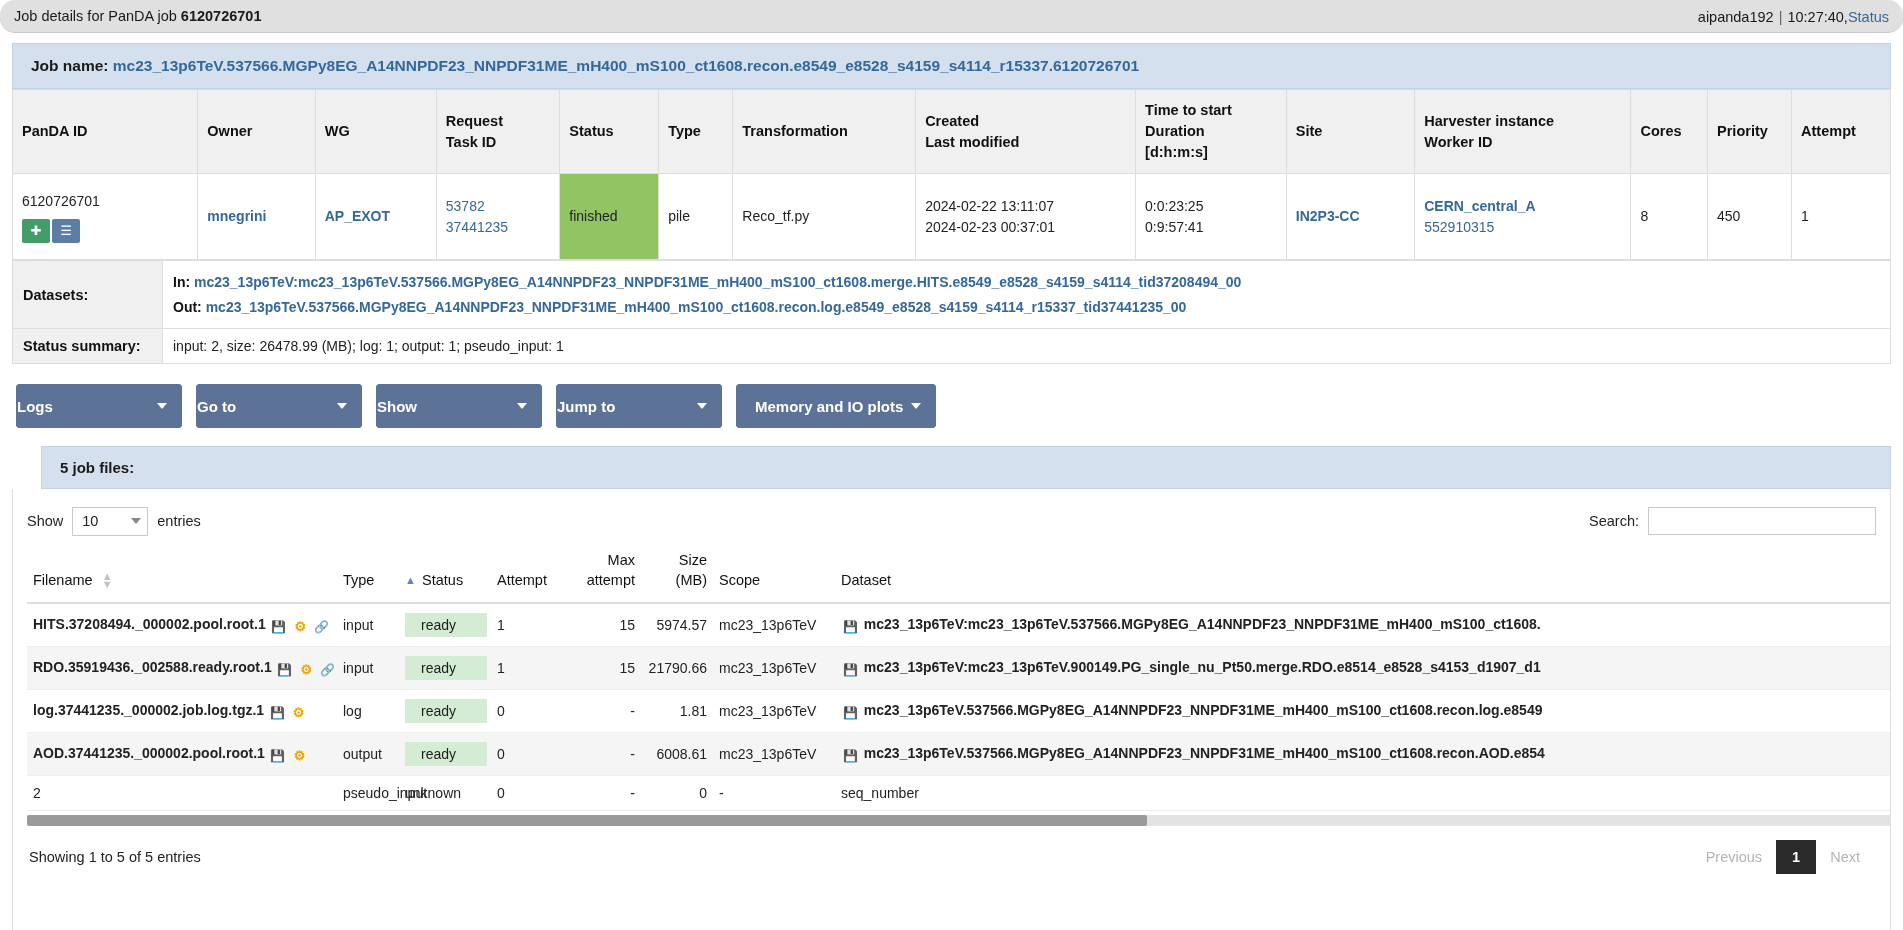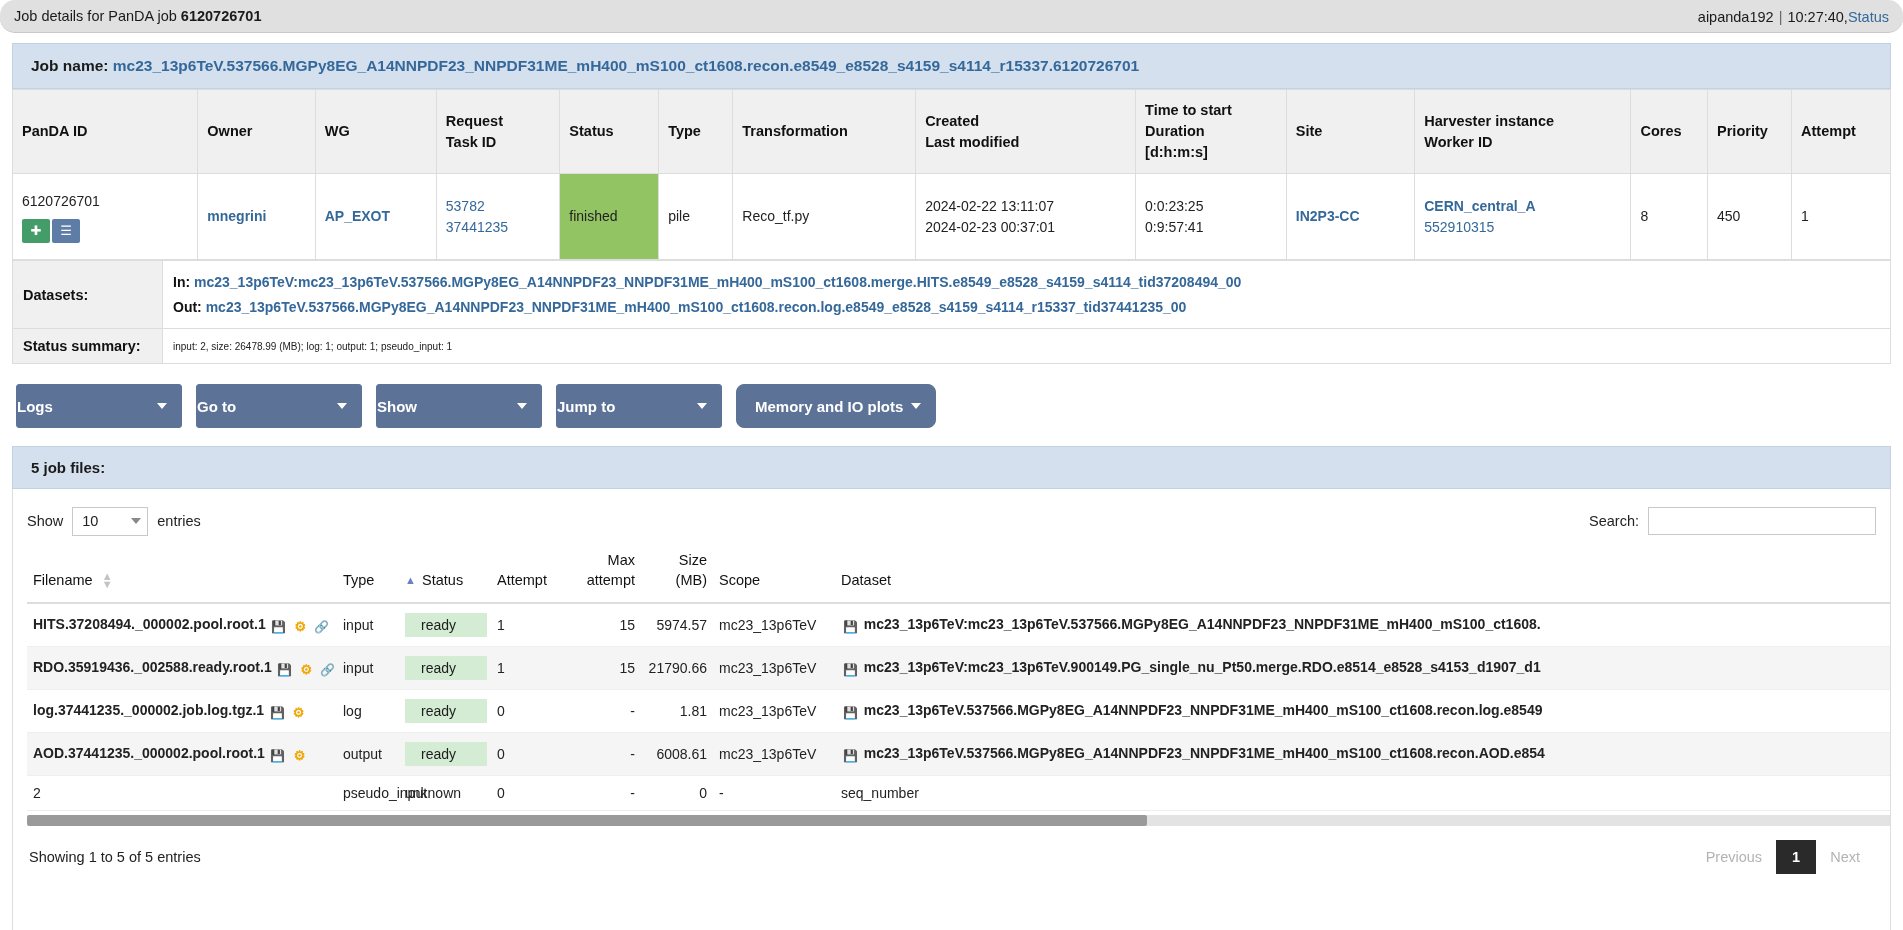--- a/index.html
+++ b/index.html
@@ -108,21 +108,21 @@
     width: 150px;
     background: #f0f0f0;
     font-weight: bold;
     font-size: 14.5px;
     color: #111;
   }
   td.dsval { font-size: 14px; white-space: nowrap; overflow: hidden; }
   td.dsval .ln { line-height: 1.75; }
   td.dsval .ln b { color: #111; }
   td.dsval .ln a { color: #35689a; font-weight: bold; }
-  td.fsval { font-size: 10px; color: #222; }
+  td.fsval { font-size: 14px; color: #222; }
 
   
   .actions { display: flex; gap: 14px; margin: 20px 0 18px 4px; }
   .btn {
     background: #5c7296;
     color: #fff;
     border: 1px solid #5c7296;
     border-radius: 3px;
     height: 44px;
     display: flex; align-items: center;
@@ -132,28 +132,28 @@
   }
   .btn .blabel { padding: 0 16px; }
   .btn .caret {
     border-left: 5px solid transparent;
     border-right: 5px solid transparent;
     border-top: 6px solid #fff;
     margin-right: 14px;
   }
   .btn.w1 { width: 166px; justify-content: space-between; }
   .btn.w1 .blabel { flex: 1; text-align: left; padding: 0; }
-  .btn.wide { padding: 0 2px; border-radius: 8px; }
+  .btn.wide { padding: 0 2px; }
 
   
   .files-head {
     background: #d4e0ee;
     border: 1px solid #c3d2e3;
     padding: 12px 18px;
-    font-size: 15px; font-weight: bold; color: #1a1a1a;
+    font-size: 15px; font-weight: bold; color: #1a1a1a; margin-left: 29px;
   }
   .files-body {
     border: 1px solid #ddd; border-top: none;
     padding: 12px 14px 0 14px;
     position: relative;
     height: 463px;
     overflow: hidden;
   }
   .dt-top { display: flex; align-items: center; justify-content: space-between; height: 40px; }
   .dt-len { display: flex; align-items: center; gap: 9px; font-size: 14.5px; color: #222; }

